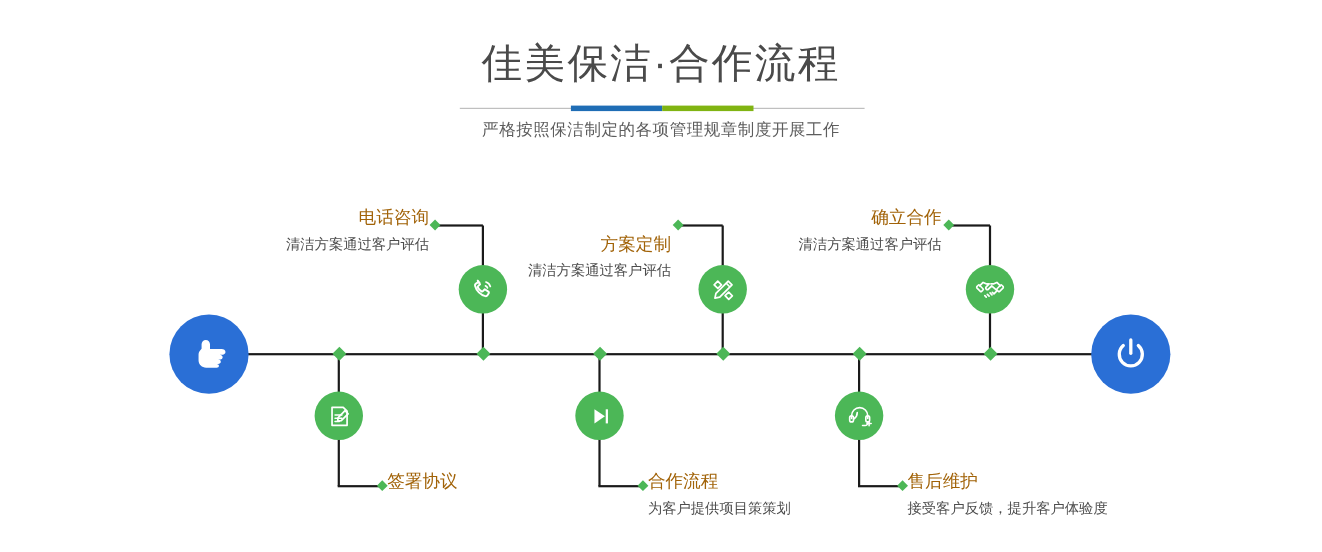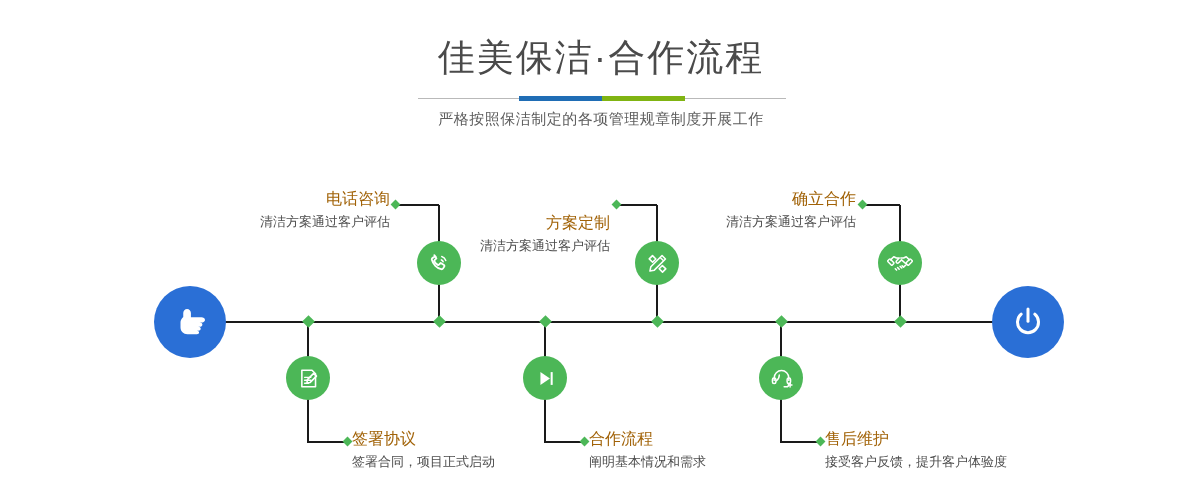--- a/index.html
+++ b/index.html
@@ -245,21 +245,20 @@
           <path fill="none" stroke="#ffffff" stroke-width="2" stroke-linejoin="round" d="M7.5 5.5h13l4.5 4.5v16.5h-17.5z"></path>
           <line x1="11" y1="14.5" x2="19" y2="14.5" stroke="#ffffff" stroke-width="1.8" stroke-linecap="round"></line>
           <line x1="11" y1="18.3" x2="19" y2="18.3" stroke="#ffffff" stroke-width="1.8" stroke-linecap="round"></line>
           <line x1="11" y1="22.1" x2="16" y2="22.1" stroke="#ffffff" stroke-width="1.8" stroke-linecap="round"></line>
           <path fill="none" stroke="#ffffff" stroke-width="2" stroke-linejoin="round" d="M22.6 9.4l3.6 3.6-8 8-4.2.6.6-4.2z"></path>
         </svg>
       </span>
     </div>
     <div class="label-block left-align" style="left:352px; top:428px; width:240px;">
       <div class="title">签署协议</div>
-      <div class="desc">签署合同，项目正式启动</div>
     </div>
 
     <div class="diamond" style="left:653px; top:317px;"></div>
     <div class="vline" style="left:656px; top:205px; height:118px;"></div>
     <div class="hline" style="left:617px; top:204px; width:40px;"></div>
     <div class="diamond small" style="left:613px; top:201px;"></div>
     <div class="node-icon" style="left:635px; top:241px;">
       <span>
         <svg width="25" height="25" viewBox="0 0 32 32" aria-hidden="true">
           <path fill="none" stroke="#ffffff" stroke-width="2" stroke-linejoin="round" d="M21.8 5.8l4.4 4.4-14.3 14.3-5.6 1.2 1.2-5.6z"></path>
@@ -281,21 +280,21 @@
     <div class="node-icon" style="left:523px; top:356px;">
       <span>
         <svg width="25" height="25" viewBox="0 0 32 32" aria-hidden="true">
           <path fill="#ffffff" d="M9.5 7.8l12.2 8.2-12.2 8.2z"></path>
           <rect x="22.6" y="7.8" width="2.6" height="16.4" fill="#ffffff"></rect>
         </svg>
       </span>
     </div>
     <div class="label-block left-align" style="left:589px; top:428px; width:240px;">
       <div class="title">合作流程</div>
-      <div class="desc">阐明基本情况和需求</div>
+      <div class="desc">为客户提供项目策策划</div>
     </div>
 
     <div class="diamond" style="left:896px; top:317px;"></div>
     <div class="vline" style="left:899px; top:205px; height:118px;"></div>
     <div class="hline" style="left:863px; top:204px; width:37px;"></div>
     <div class="diamond small" style="left:859px; top:201px;"></div>
     <div class="node-icon" style="left:878px; top:241px;">
       <span>
         <svg width="26" height="26" viewBox="0 0 32 32" aria-hidden="true">
           <path fill="none" stroke="#ffffff" stroke-width="1.9" stroke-linejoin="round" stroke-linecap="round" d="M4.4 12.2l3.9-3.9 3.3 1.6h3.5l-3.3 3.3c-.7.7-.7 1.8 0 2.5.7.7 1.8.7 2.5 0l3.6-3.6 6.1 5.4-3.6 3.6-1.8-1.6"></path>

